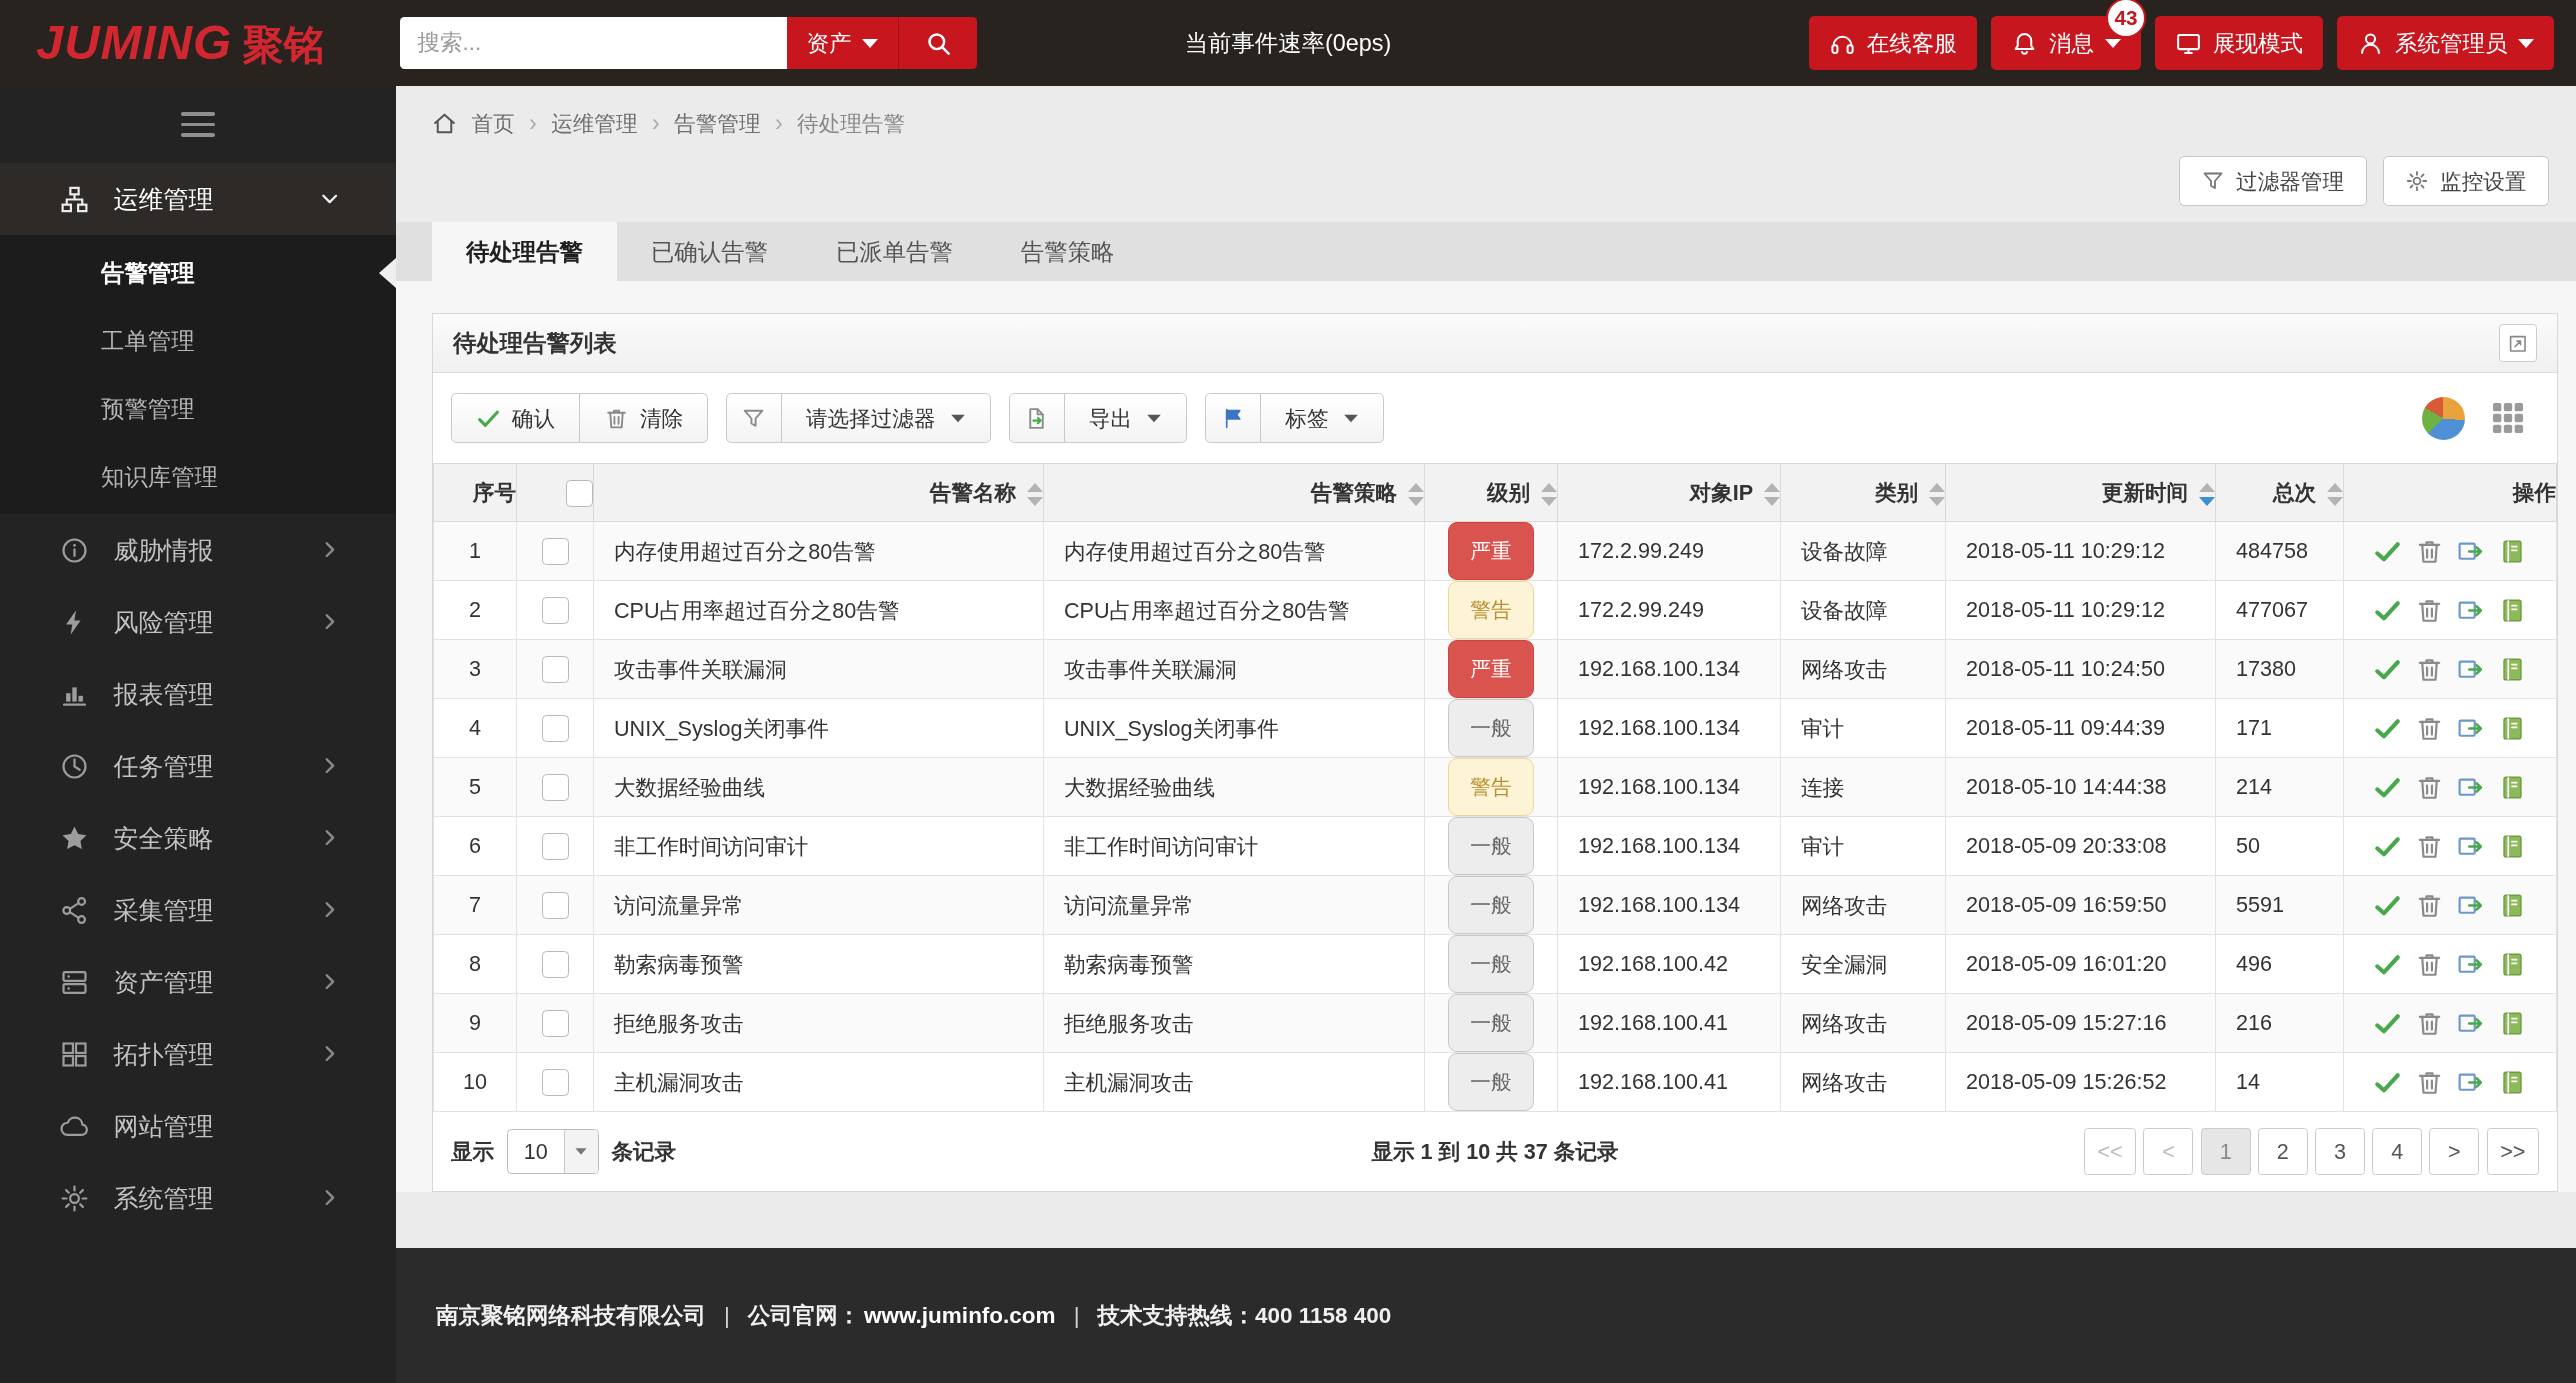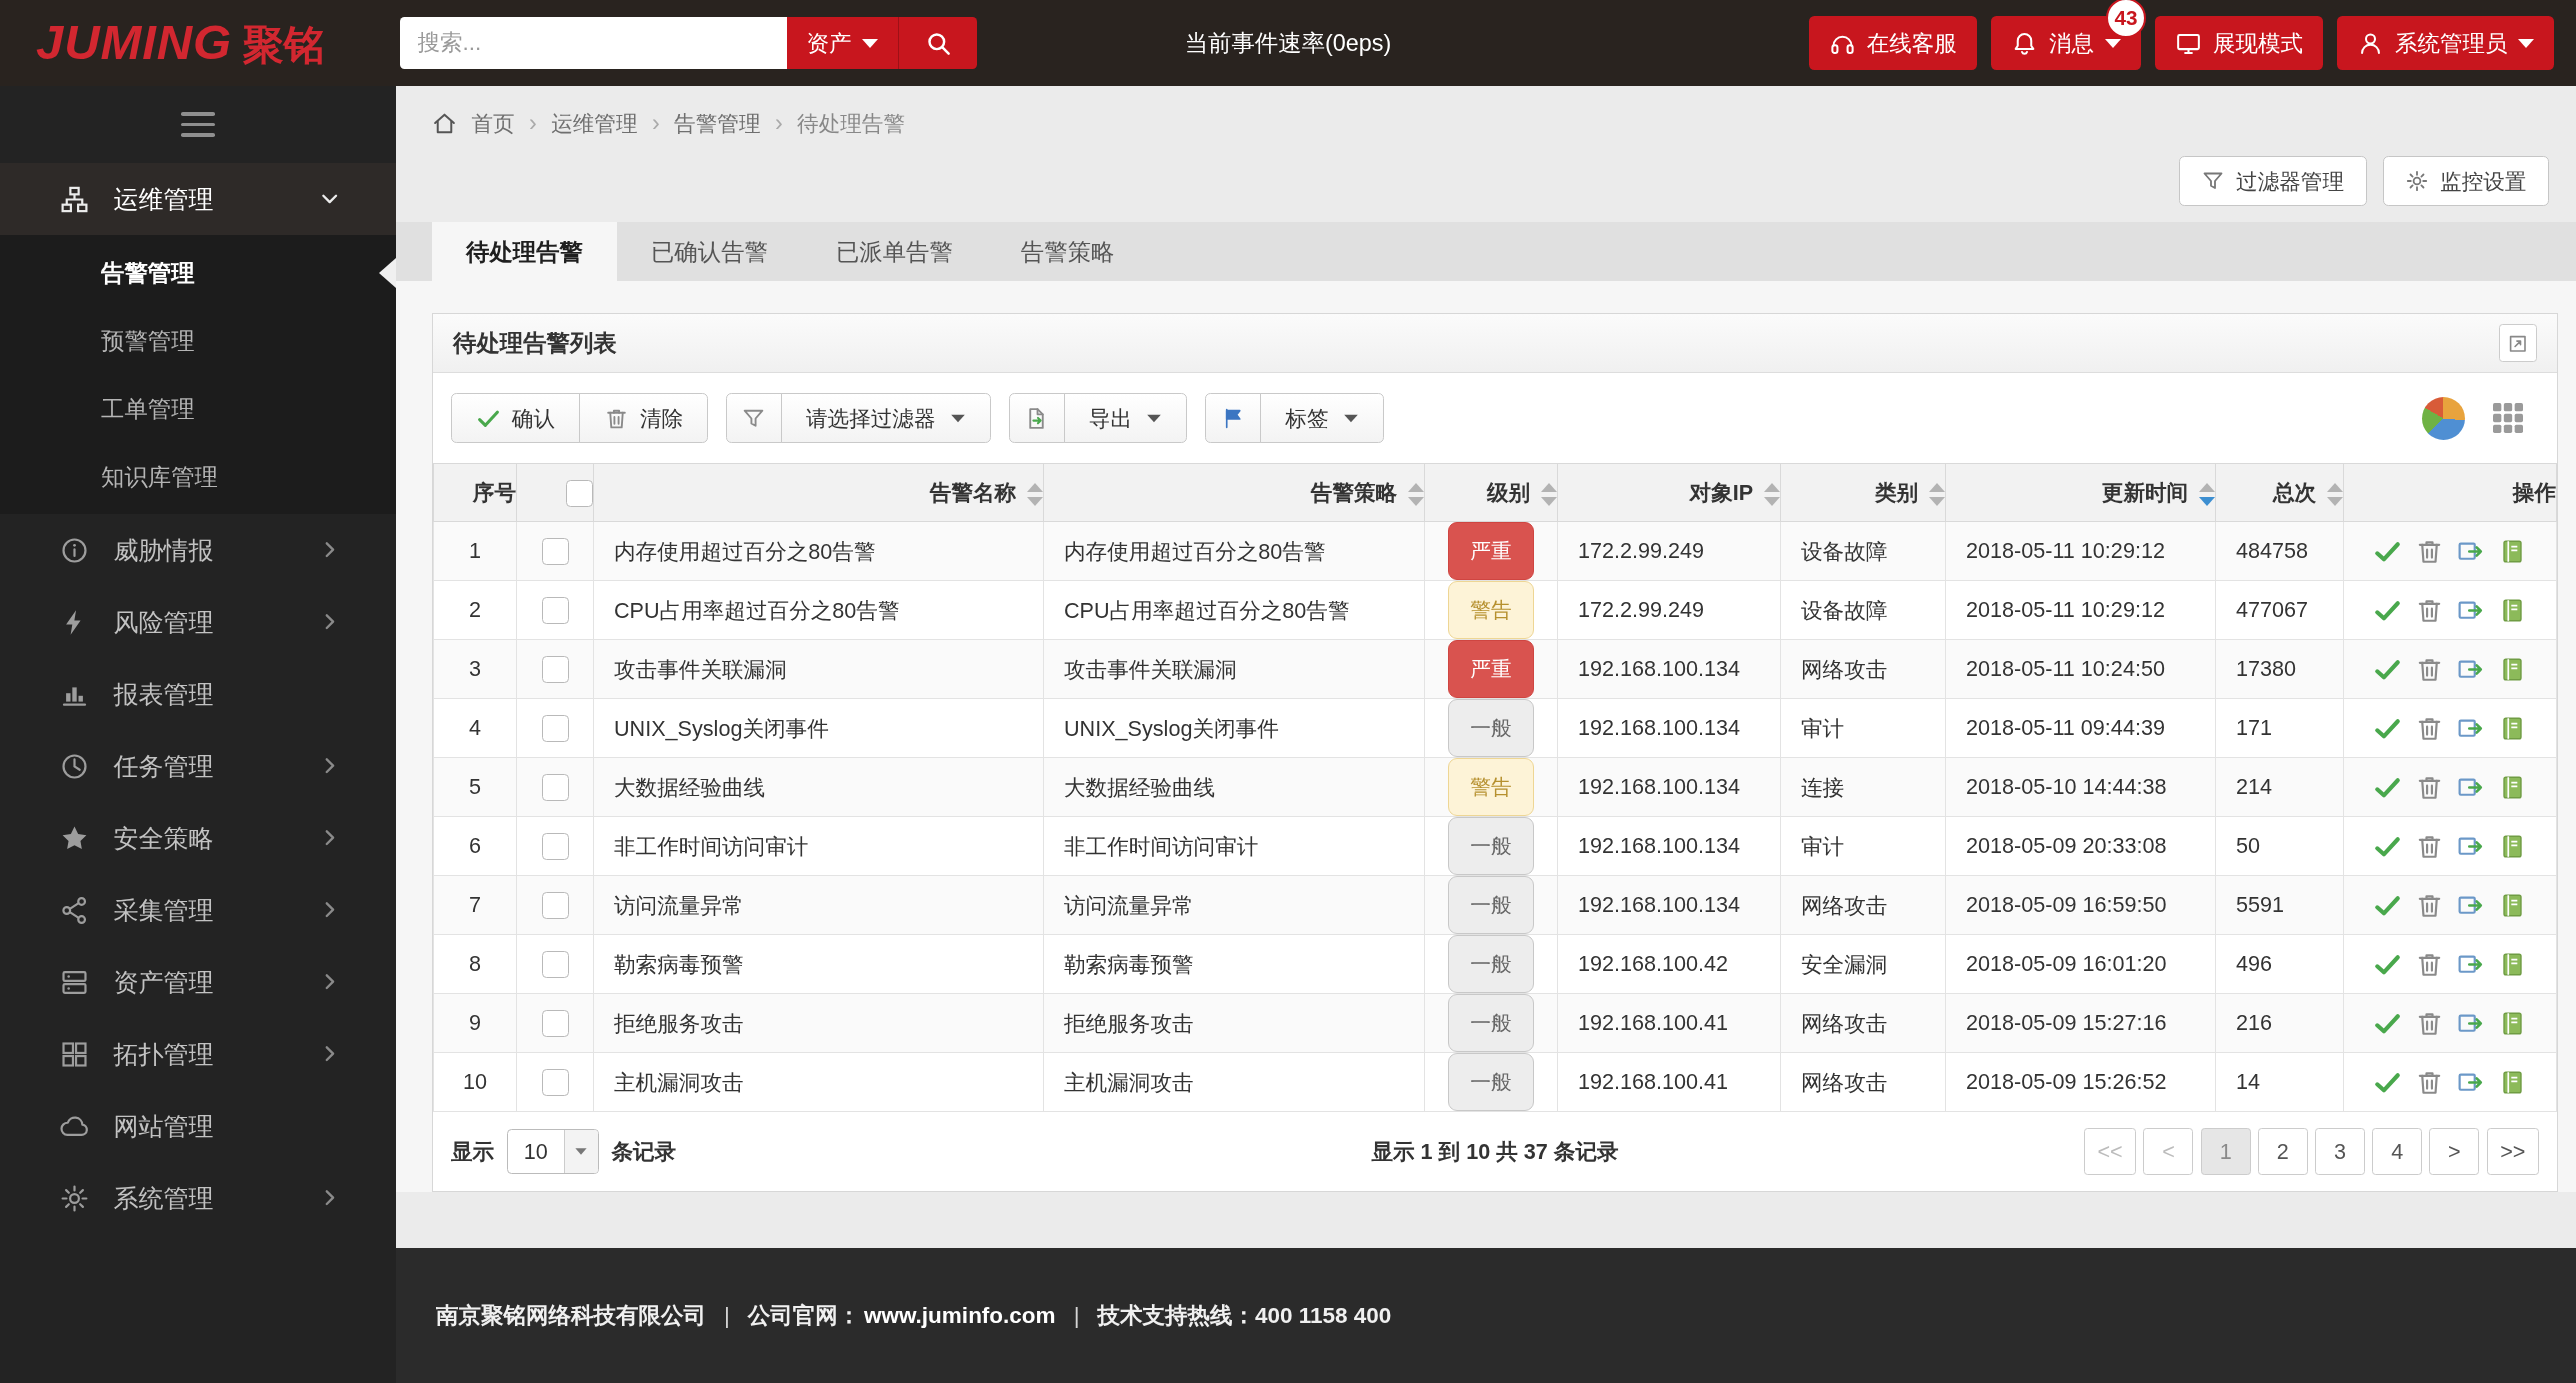--- a/index.html
+++ b/index.html
@@ -208,25 +208,25 @@
         <span class="icon side-chevron" data-name="chevron-down-icon">
           <svg viewBox="0 0 24 24" fill="none" stroke="currentColor" stroke-width="2.4" stroke-linecap="round" stroke-linejoin="round">
             <path d="M5.5 9l6.5 6.5L18.5 9"></path>
           </svg>
         </span>
       </div>
       <div class="submenu" data-name="sidebar-submenu">
         <div class="sub-item active" data-name="sidebar-subitem-alert-management">
           <span data-name="sidebar-subitem-label">告警管理</span>
         </div>
+        <div class="sub-item" data-name="sidebar-subitem-ticket-management">
+          <span data-name="sidebar-subitem-label">工单管理</span>
+        </div>
         <div class="sub-item" data-name="sidebar-subitem-warning-management">
           <span data-name="sidebar-subitem-label">预警管理</span>
-        </div>
-        <div class="sub-item" data-name="sidebar-subitem-ticket-management">
-          <span data-name="sidebar-subitem-label">工单管理</span>
         </div>
         <div class="sub-item" data-name="sidebar-subitem-knowledge-base">
           <span data-name="sidebar-subitem-label">知识库管理</span>
         </div>
       </div>
       <div class="side-item" data-name="sidebar-item-threat-intel">
         <span class="icon" data-name="threat-icon">
           <svg viewBox="0 0 24 24" fill="none" stroke="currentColor" stroke-width="1.7" stroke-linecap="round">
             <circle cx="12" cy="12" r="8.5"></circle>
             <path d="M12 11.2v5"></path>

